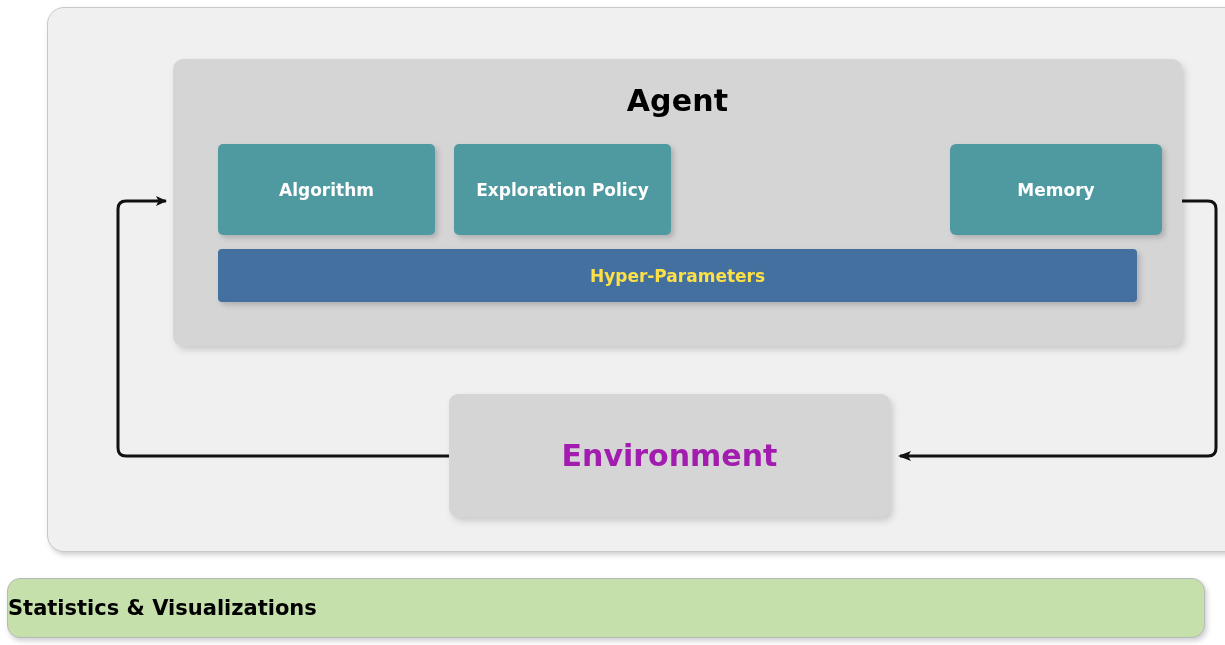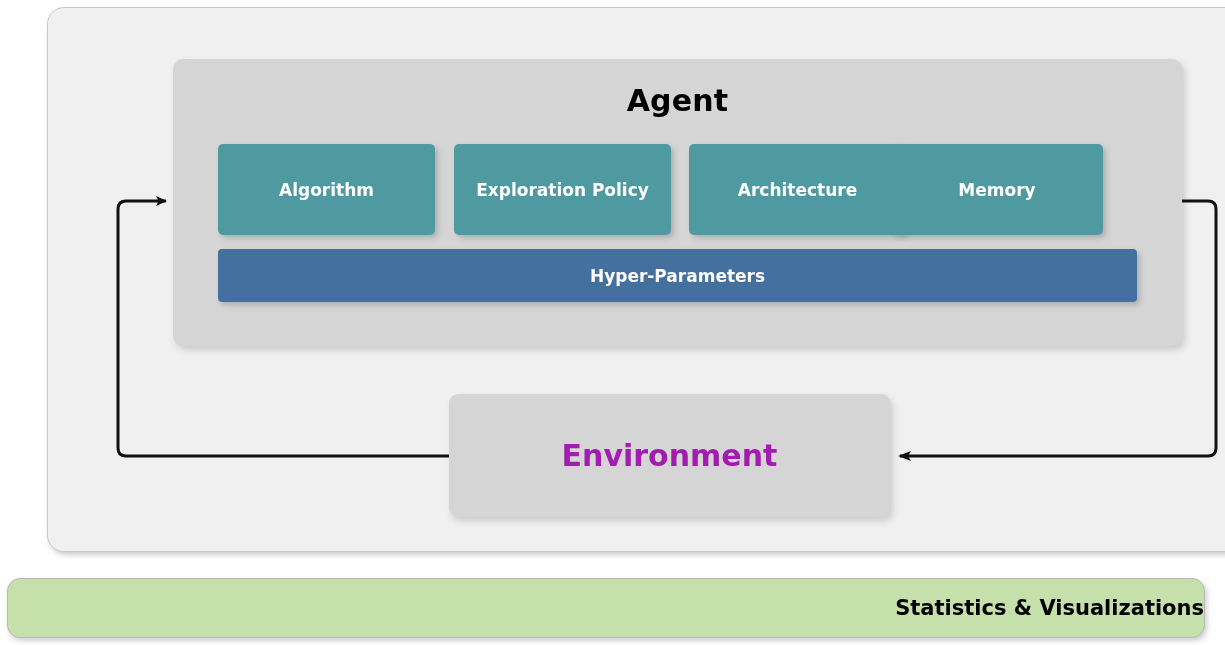--- a/index.html
+++ b/index.html
@@ -79,36 +79,36 @@
     display: flex;
     align-items: center;
     justify-content: center;
     color: #ffffff;
     font-size: 17px;
     font-weight: bold;
   }
   .component.c0 { left: 0px;   width: 217px; }
   .component.c1 { left: 236px; width: 217px; }
   .component.c2 { left: 471px; width: 217px; }
-  .component.c3 { left: 673px; width: 212px; }
+  .component.c3 { left: 732px; width: 212px; border-radius: 6px; }
 
   
   .hyper-bar {
     position: absolute;
     left: 45px;
     top: 190px;
     width: 919px;
     height: 53px;
     background: #43709f;
     border-radius: 4px;
     box-shadow: 3px 3px 5px rgba(120,120,130,0.40);
     display: flex;
     align-items: center;
     justify-content: center;
-    color: #ffffff;
+    color: #fde047;
     font-size: 17px;
     font-weight: bold;
   }
 
   
   .environment-box {
     position: absolute;
     left: 401px;
     top: 386px;
     width: 441px;
@@ -140,21 +140,21 @@
     top: 578px;
     width: 1198px;
     height: 60px;
     box-sizing: border-box;
     background: #c6e0ab;
     border: 1px solid #b9b9b9;
     border-radius: 13px;
     box-shadow: 2px 3px 5px rgba(120,120,130,0.35);
     display: flex;
     align-items: center;
-    justify-content: flex-end;
+    justify-content: flex-start;
     font-size: 21px;
     font-weight: bold;
     color: #000000;
   }
 </style>
 </head>
 <body>
 
 <div id="stage">
 
@@ -162,23 +162,20 @@
 
     <div class="agent-box">
       <div class="agent-title">Agent</div>
 
       <div class="component-row">
         <div class="component c0">
           <span>Algorithm</span>
         </div>
         <div class="component c1">
           <span>Exploration Policy</span>
-        </div>
-        <div class="component c2">
-          <span>Architecture</span>
         </div>
         <div class="component c3">
           <span>Memory</span>
         </div>
       </div>
 
       <div class="hyper-bar">
         <span>Hyper-Parameters</span>
       </div>
     </div>

